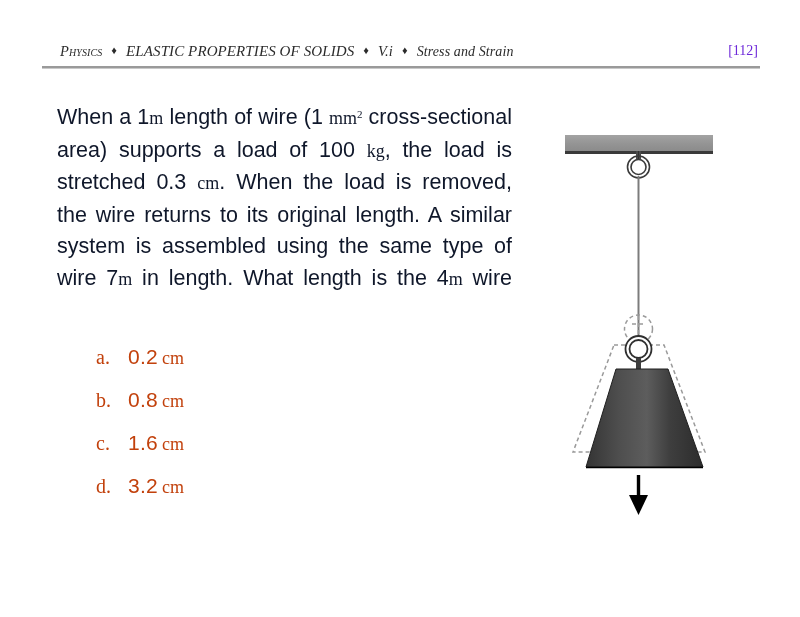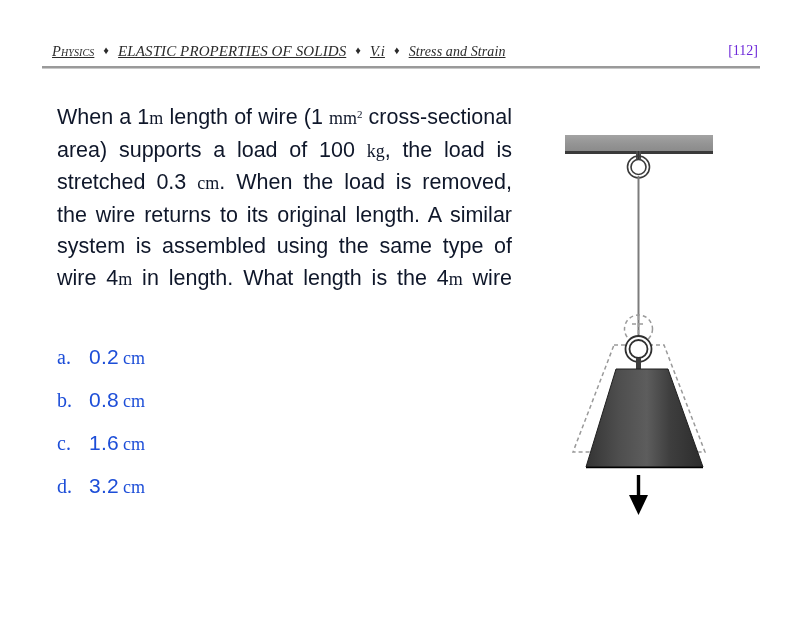--- a/index.html
+++ b/index.html
@@ -28,28 +28,27 @@
   
   #header {
     position: absolute;
     left: 44px;
     top: 43px;
     width: 716px;
     height: 22px;
   }
   .hdr-left {
     position: absolute;
-    left: 8px; top: 0;
+    left: 16px; top: 0;
     white-space: nowrap;
     font-family: "Liberation Serif", serif;
     font-style: italic;
     font-size: 14.5px;
     color: #2b2b2b;
     letter-spacing: 0.1px;
-    text-decoration: underline;
   }
   .hdr-smallcaps {
     font-variant: small-caps;
     font-size: 14.5px;
   }
   .hdr-sep {
     display: inline-block;
     font-style: normal;
     font-size: 11px;
     vertical-align: 2px;
@@ -112,22 +111,23 @@
   #answers {
     position: absolute;
     left: 57px;
     top: 345px;
     width: 300px;
   }
   .answer-row {
     position: relative;
     height: 43px;
     font-size: 21px;
-    color: #1d4ed8;
+    color: #c2410c;
     white-space: nowrap;
+    margin-left: 39px;
   }
   .answer-letter {
     font-family: "Liberation Serif", serif;
     font-size: 20px;
     display: inline-block;
     width: 32px;
   }
   .answer-value {
     font-family: "Liberation Sans", sans-serif;
     font-size: 21px;
@@ -159,21 +159,21 @@
     <div class="hdr-page">[112]</div>
   </div>
   <div id="header-rule"></div>
 
   <div id="question">
       <span class="line stretch"><span>When a 1</span><span class="unit">m</span><span> length of wire (1 </span><span class="unit">mm<sup>2</sup></span><span> cross-sectional</span></span>
       <span class="line stretch"><span>area) supports a load of 100 </span><span class="unit">kg</span><span>, the load is</span></span>
       <span class="line stretch"><span>stretched 0.3 </span><span class="unit">cm</span><span>.  When the load is removed,</span></span>
       <span class="line stretch"><span>the wire returns to its original length.  A similar</span></span>
       <span class="line stretch"><span>system is assembled using the same type of</span></span>
-      <span class="line stretch"><span>wire 4</span><span class="unit">m</span><span> in length.  What length is the 4</span><span class="unit">m</span><span> wire</span></span>
+      <span class="line stretch"><span>wire 7</span><span class="unit">m</span><span> in length.  What length is the 4</span><span class="unit">m</span><span> wire</span></span>
     </div>
 
   <div id="answers">
       <div class="answer-row"><span class="answer-letter">a.</span><span class="answer-value">0.2</span><span class="answer-unit">cm</span></div>
       <div class="answer-row"><span class="answer-letter">b.</span><span class="answer-value">0.8</span><span class="answer-unit">cm</span></div>
       <div class="answer-row"><span class="answer-letter">c.</span><span class="answer-value">1.6</span><span class="answer-unit">cm</span></div>
       <div class="answer-row"><span class="answer-letter">d.</span><span class="answer-value">3.2</span><span class="answer-unit">cm</span></div>
     </div>
 
   <div id="diagram">

